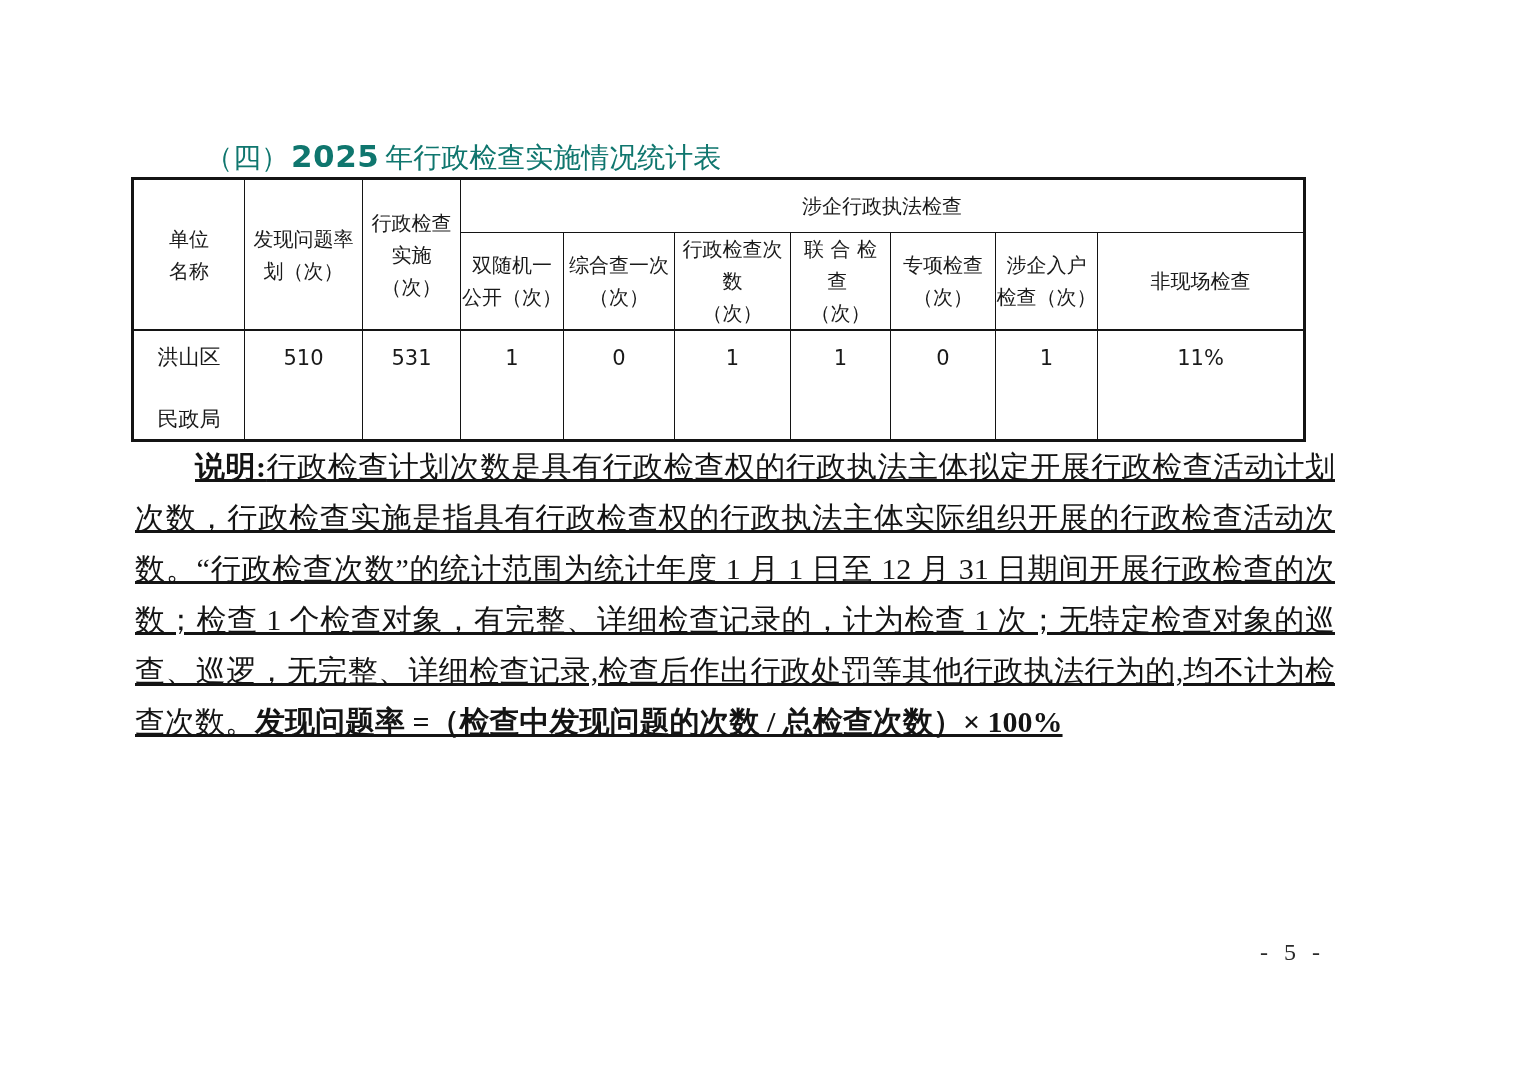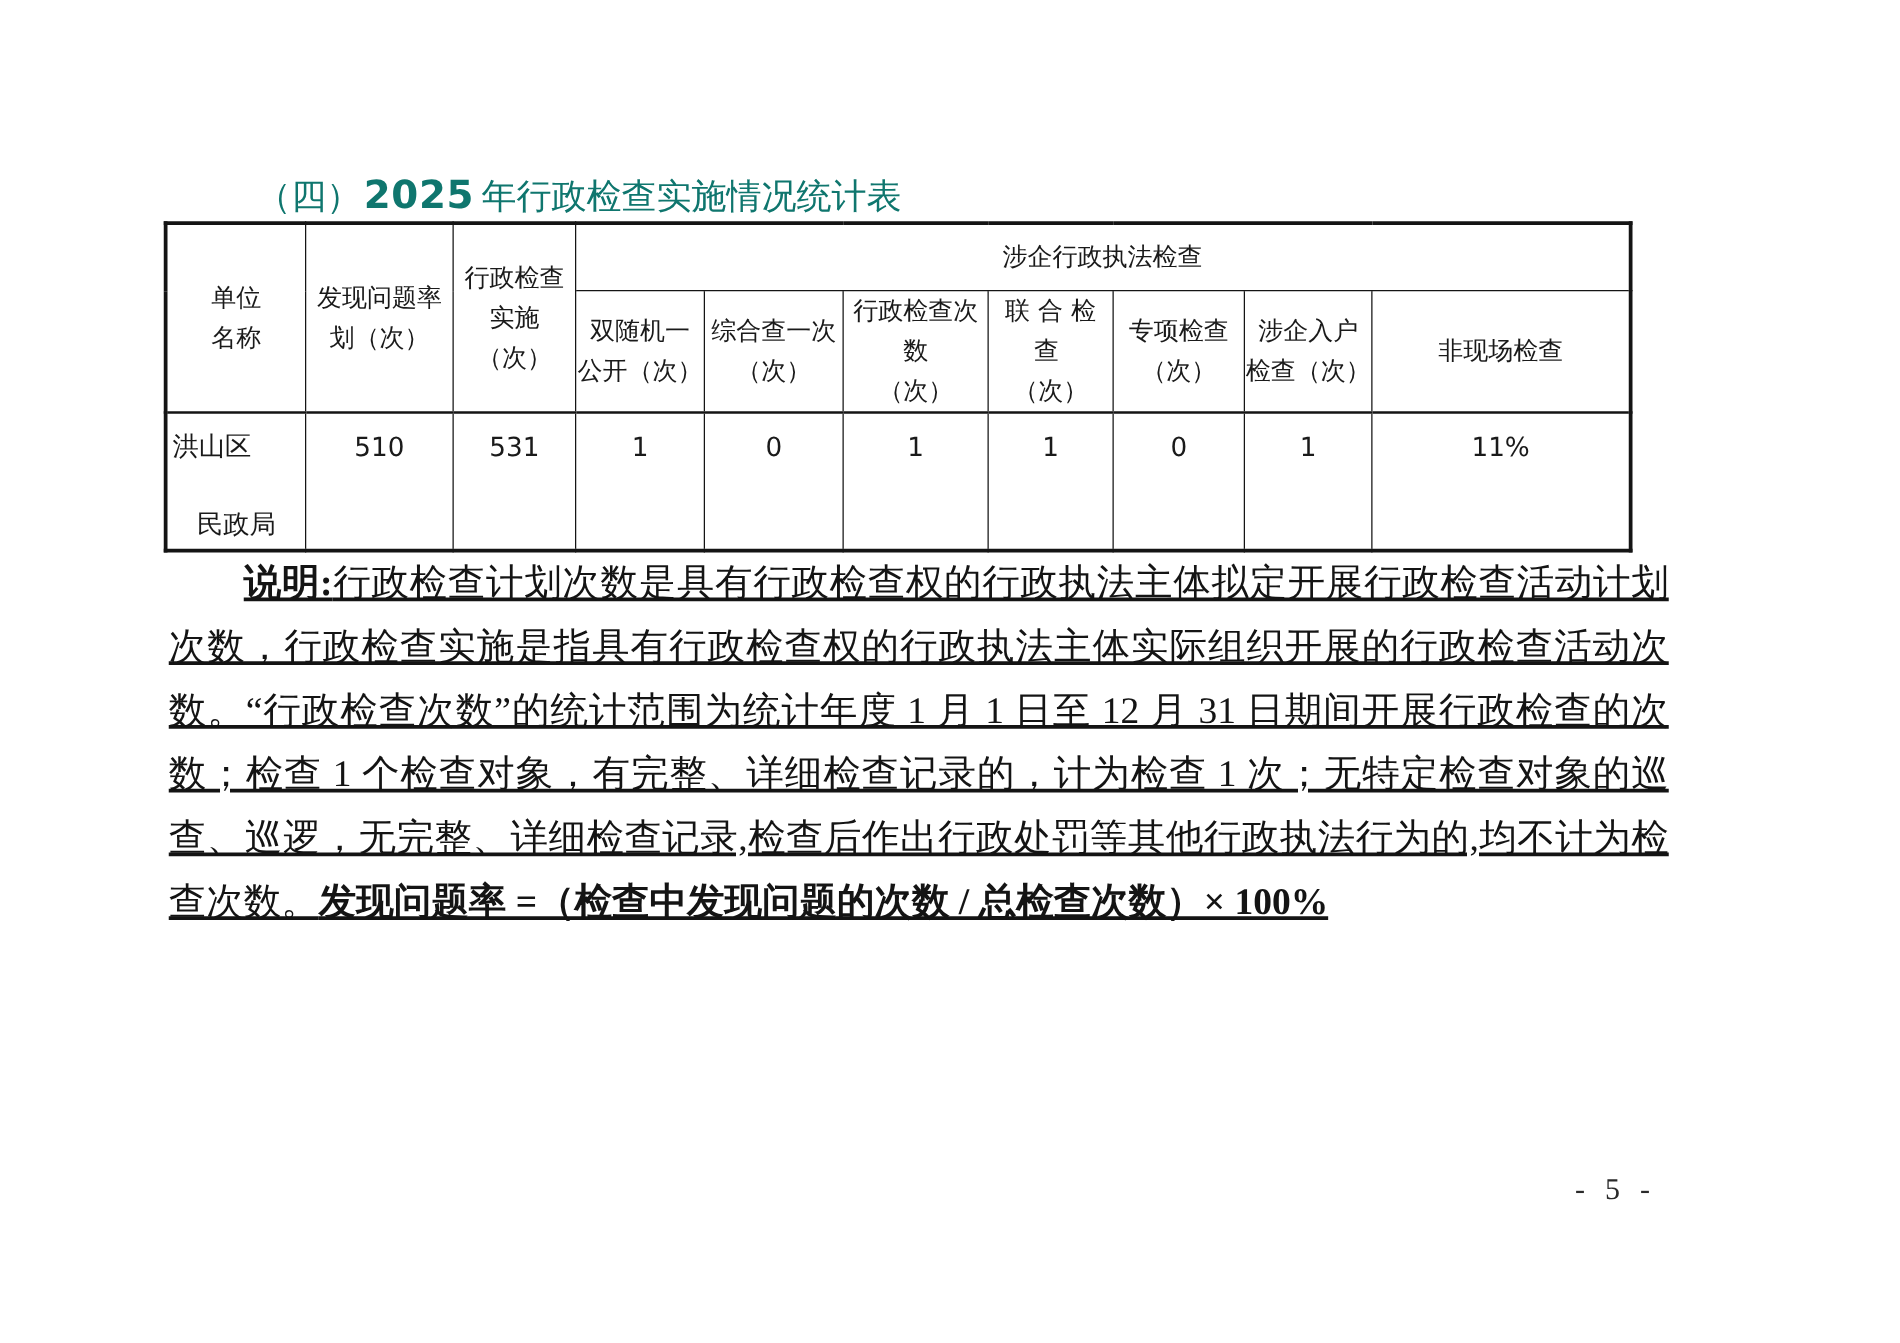--- a/index.html
+++ b/index.html
@@ -61,21 +61,21 @@
     vertical-align: top;
     padding-top: 15px;
     font-family: "DejaVu Sans", sans-serif;
     font-size: 21px;
     border-top-width: 2px;
   }
   td.unit-cell {
     font-family: "Liberation Serif", serif;
     padding: 15px 4px 8px 4px;
   }
-  .u1 { text-align: left; font-size: 21px; line-height: 23px; }
+  .u1 { text-align: center; font-size: 21px; line-height: 23px; }
   .u2 { text-align: center; font-size: 21px; line-height: 23px; margin-top: 39px; }
 
   
   .note {
     position: absolute;
     left: 135px;
     top: 441px;
     width: 1200px;
     font-size: 30px;
     line-height: 51px;

